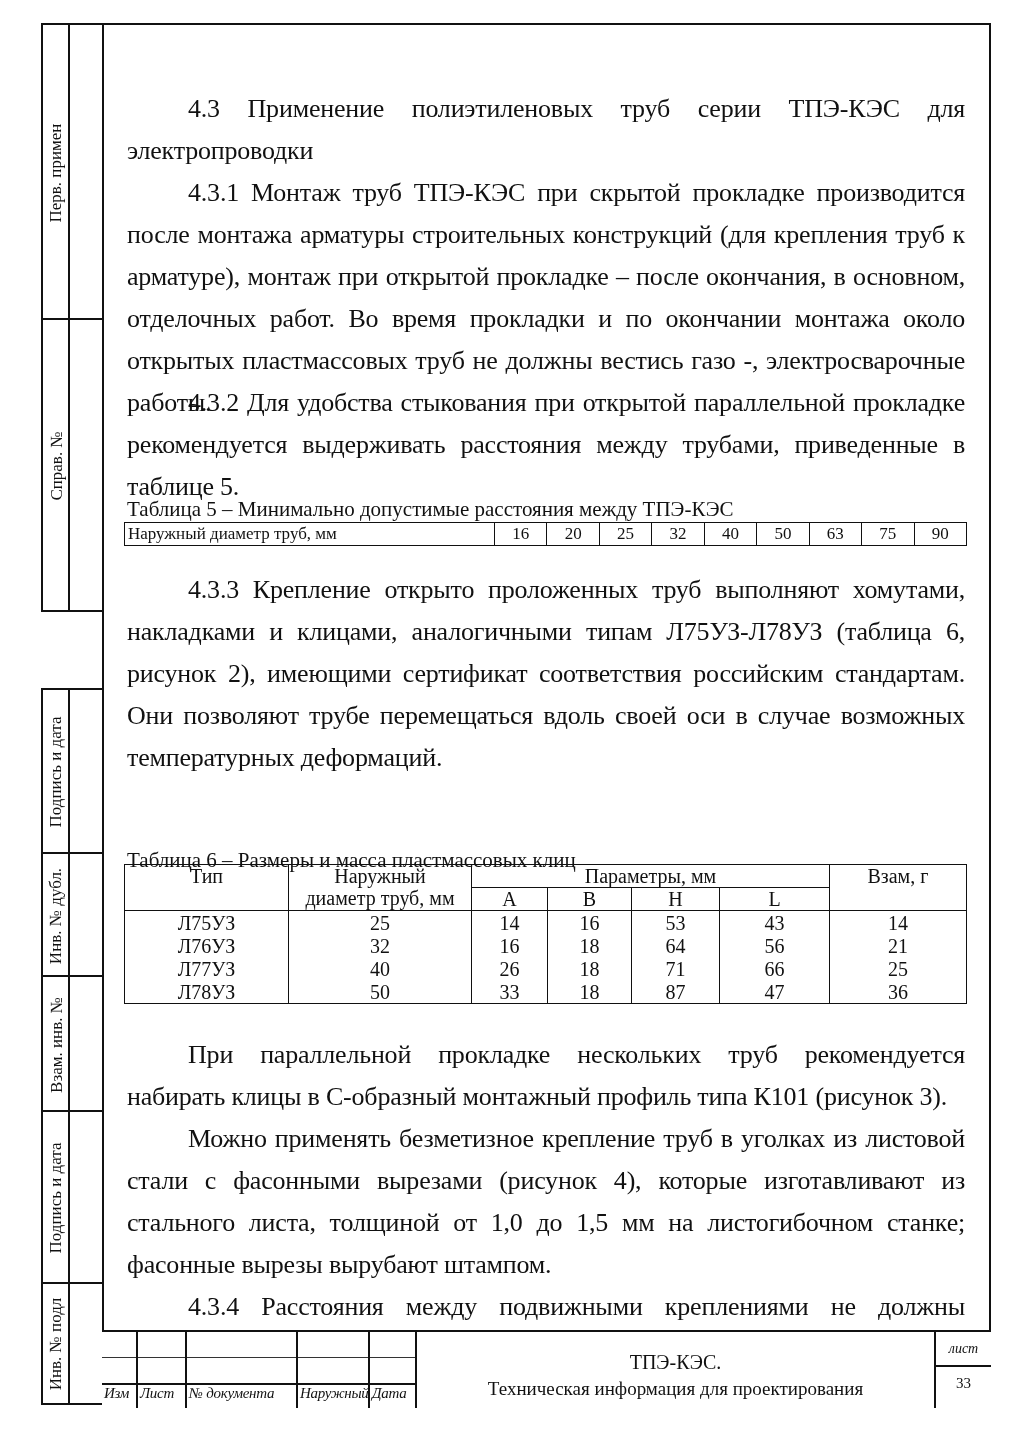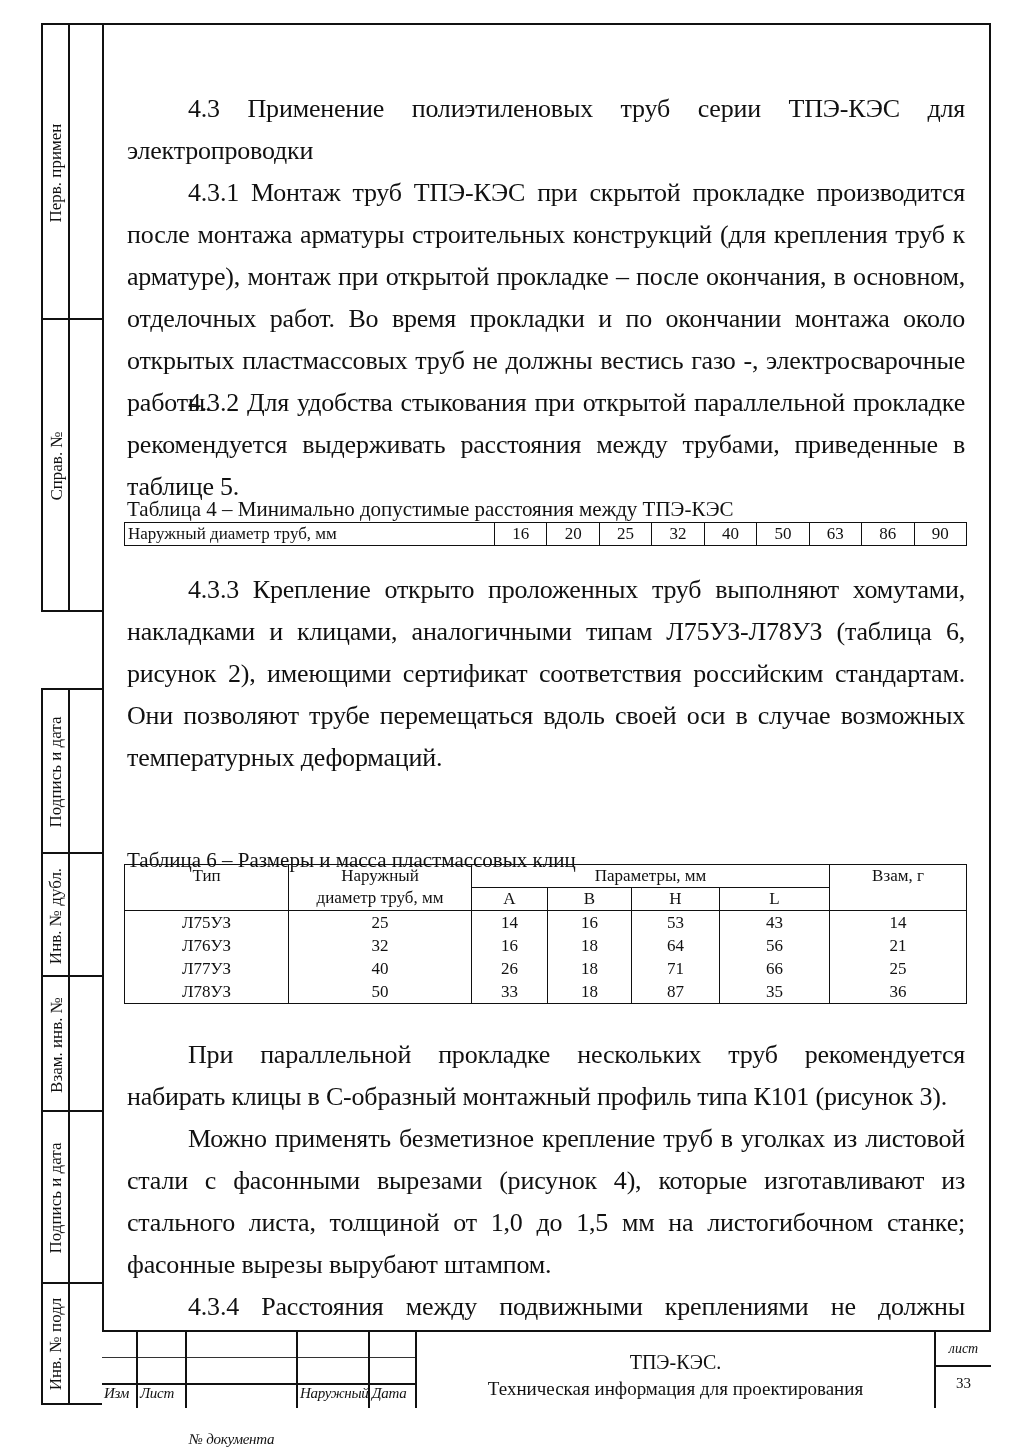--- a/index.html
+++ b/index.html
@@ -15,21 +15,21 @@
 
   .para { position: absolute; left: 127px; width: 838px; font-size: 26px; line-height: 42px;
           text-align: justify; text-align-last: left; letter-spacing: -0.2px; }
   .para .indent { display: inline-block; width: 61px; }
   .caption { position: absolute; left: 127px; font-size: 21px; line-height: 24px; white-space: nowrap; }
 
   table.t5 { position: absolute; left: 124px; top: 522px; width: 843px; border-collapse: collapse; font-size: 17px; }
   table.t5 td { border: 1.5px solid #111; height: 22px; padding: 0 3px; line-height: 20px; text-align: center; }
   table.t5 td.lbl { text-align: left; width: 363px; }
 
-  table.t6 { position: absolute; left: 124px; top: 864px; width: 843px; border-collapse: collapse; font-size: 17px; }
+  table.t6 { position: absolute; left: 124px; top: 864px; width: 843px; border-collapse: collapse; font-size: 20px; }
   table.t6 th, table.t6 td { font-weight: normal; text-align: center; line-height: 22px; padding: 0; }
   table.t6 th { border: 1.5px solid #111; vertical-align: top; }
   table.t6 td { border-left: 1.5px solid #111; border-right: 1.5px solid #111; height: 23px; }
   table.t6 tr.last td { border-bottom: 1.5px solid #111; }
 
   .tb-cell-lbl { position: absolute; font-style: italic; font-size: 15px; white-space: nowrap; letter-spacing: -0.3px; }
   .tb-title { position: absolute; text-align: center; white-space: nowrap; }
   .vline { position: absolute; width: 0; border-left: 2px solid #111; }
   .thin { border-top-width: 1px !important; }
 </style>
@@ -69,33 +69,33 @@
   <div class="hline" style="left:-2px; width:63px; top:592px;"></div>
   <div class="stamp-label" style="top:594px; height:119px;">
       <span>Инв. № подл</span>
     </div>
 </div>
 
 <div class="para" style="top:88px;"><span class="indent"></span><span>4.3 Применение полиэтиленовых труб серии ТПЭ-КЭС для электропроводки</span></div>
 <div class="para" style="top:172px;"><span class="indent"></span><span>4.3.1 Монтаж труб ТПЭ-КЭС при скрытой прокладке производится после монтажа арматуры строительных конструкций (для крепления труб к арматуре), монтаж при открытой прокладке – после окончания, в основном, отделочных работ. Во время прокладки и по окончании монтажа около открытых пластмассовых труб не должны вестись газо -, электросварочные работы.</span></div>
 <div class="para" style="top:382px;"><span class="indent"></span><span>4.3.2 Для удобства стыкования при открытой параллельной прокладке рекомендуется выдерживать расстояния между трубами, приведенные в таблице 5.</span></div>
 
-<div class="caption" style="top:497px;">Таблица 4 – Минимально допустимые расстояния между ТПЭ-КЭС</div>
+<div class="caption" style="top:497px;">Таблица 5 – Минимально допустимые расстояния между ТПЭ-КЭС</div>
 <table class="t5">
   <tbody>
       <tr>
     <td class="lbl">Наружный диаметр труб, мм</td>
     <td>16</td>
     <td>20</td>
     <td>25</td>
     <td>32</td>
     <td>40</td>
     <td>50</td>
     <td>63</td>
-    <td>86</td>
+    <td>75</td>
     <td>90</td>
   </tr>
 </tbody>
   </table>
 
 <div class="para" style="top:569px;"><span class="indent"></span><span>4.3.3 Крепление открыто проложенных труб выполняют хомутами, накладками и клицами, аналогичными типам Л75УЗ-Л78УЗ (таблица 6, рисунок 2), имеющими сертификат соответствия российским стандартам. Они позволяют трубе перемещаться вдоль своей оси в случае возможных температурных деформаций.</span></div>
 
 <div class="caption" style="top:840px;margin-top:8px;">Таблица 6 – Размеры и масса пластмассовых клиц</div>
 <table class="t6">
   <colgroup>
@@ -146,21 +146,21 @@
         <td>71</td>
         <td>66</td>
         <td>25</td>
   </tr>
   <tr class="last">
     <td>Л78УЗ</td>
         <td>50</td>
         <td>33</td>
         <td>18</td>
         <td>87</td>
-        <td>35</td>
+        <td>47</td>
         <td>36</td>
   </tr>
 </tbody>
   </table>
 
 <div class="para" style="top:1034px;"><span class="indent"></span><span>При параллельной прокладке нескольких труб рекомендуется набирать клицы в С-образный монтажный профиль типа К101 (рисунок 3).</span></div>
 <div class="para" style="top:1118px;"><span class="indent"></span><span>Можно применять безметизное крепление труб в уголках из листовой стали с фасонными вырезами (рисунок 4), которые изготавливают из стального листа, толщиной от 1,0 до 1,5 мм на листогибочном станке; фасонные вырезы вырубают штампом.</span></div>
 <div class="para" style="top:1286px;"><span class="indent"></span><span>4.3.4 Расстояния между подвижными креплениями не должны превышать</span></div>
 
 <div>
@@ -170,21 +170,21 @@
   <div class="vline" style="left:136px; top:1330px; height:78px;"></div>
   <div class="vline" style="left:185px; top:1330px; height:78px;"></div>
   <div class="vline" style="left:296px; top:1330px; height:78px;"></div>
   <div class="vline" style="left:368px; top:1330px; height:78px;"></div>
   <div class="vline" style="left:415px; top:1330px; height:78px;"></div>
   <div class="vline" style="left:934px; top:1330px; height:78px;"></div>
   <div class="hline" style="left:934px; width:57px; top:1365px;"></div>
 
   <div class="tb-cell-lbl" style="left:104px; top:1385px;">Изм</div>
   <div class="tb-cell-lbl" style="left:140px; top:1385px;">Лист</div>
-  <div class="tb-cell-lbl" style="left:189px; top:1431px;font-style:italic;">№ документа</div>
+  <div class="tb-cell-lbl" style="left:189px; top:1385px;font-style:italic;">№ документа</div>
   <div class="tb-cell-lbl" style="left:300px; top:1385px;">Наружный</div>
   <div class="tb-cell-lbl" style="left:372px; top:1385px;">Дата</div>
 
   <div class="tb-title" style="left:417px; width:517px; top:1351px; font-size:20px;">ТПЭ-КЭС.</div>
   <div class="tb-title" style="left:417px; width:517px; top:1378px; font-size:19px; height:24px; overflow:hidden;">Техническая информация для проектирования</div>
 
   <div class="tb-title" style="left:936px; width:55px; top:1341px; font-size:14px; font-style:italic;">лист</div>
   <div class="tb-title" style="left:936px; width:55px; top:1375px; font-size:15px;">33</div>
 </div>
 

